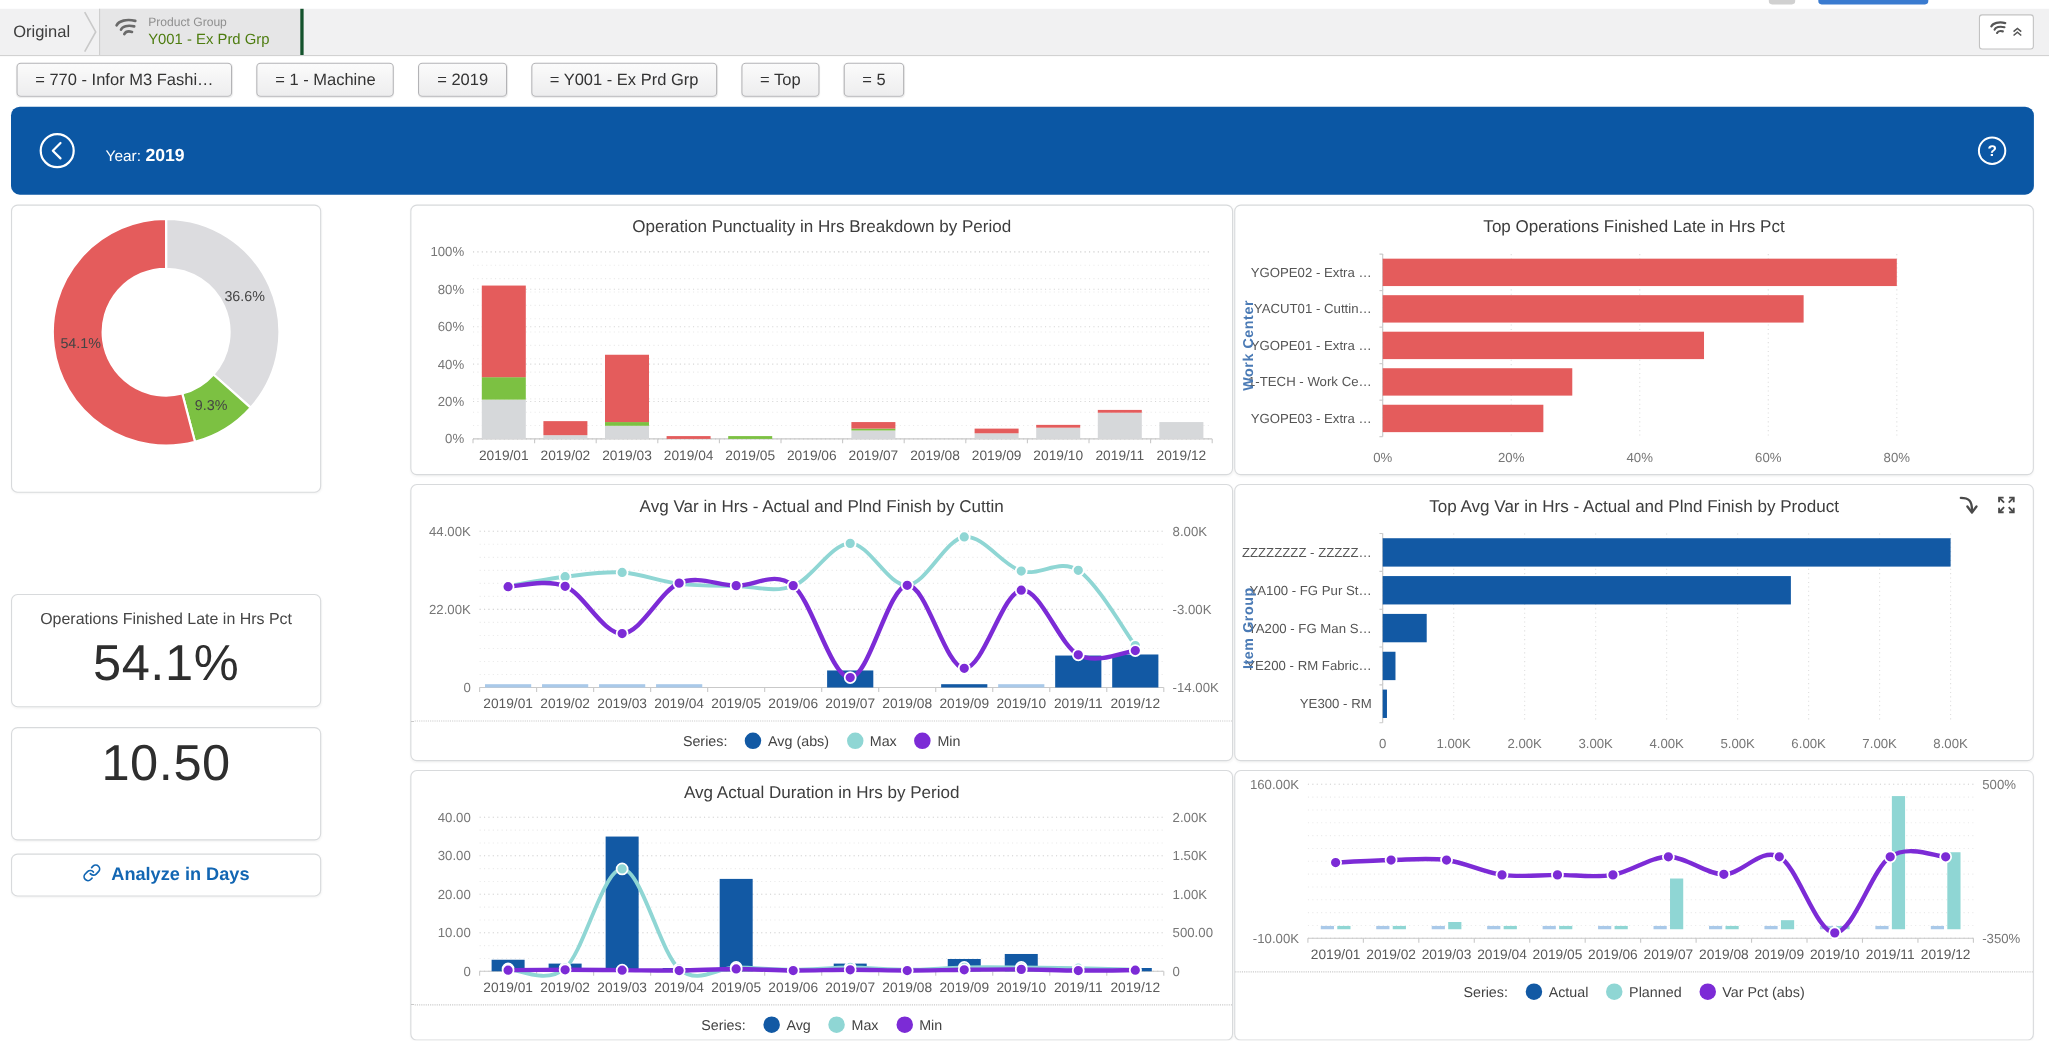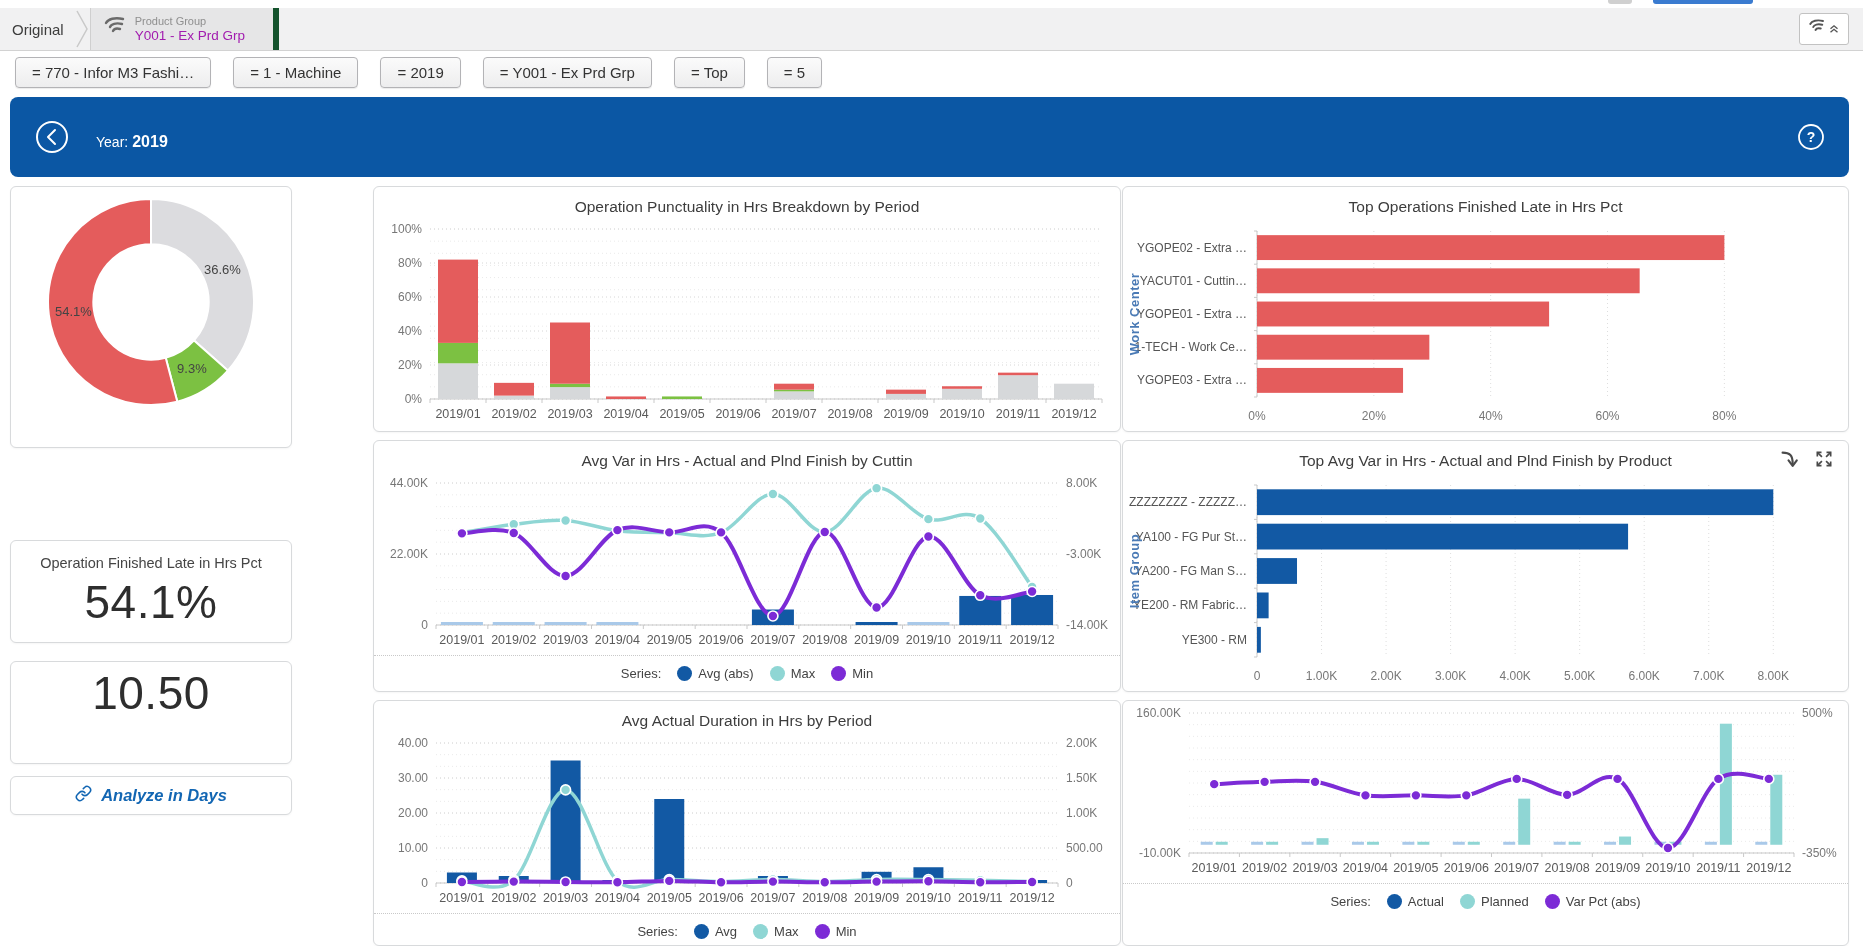--- a/index.html
+++ b/index.html
@@ -11,23 +11,23 @@
   .sliver{position:absolute;top:0;height:4px;border-radius:0 0 3px 3px}
   .sliver.gray{left:1608px;width:24px;background:#d0d0d0}
   .sliver.blue{left:1653px;width:100px;background:#3a7bd0}
 
   
   .topbar{position:absolute;top:8px;left:0;right:0;height:42px;background:#f1f1f2;
           border-bottom:1px solid #d2d2d2;display:flex;align-items:stretch}
   .tab-original{display:flex;align-items:center;padding:0 10px 0 12px;font-size:15px;color:#3d3d3d;cursor:pointer}
   .crumb-sep{display:flex;align-items:center}
   .tab-active{display:flex;align-items:center;gap:8px;background:#e6e6e7;border-left:1px solid #cfcfcf;
-              border-right:6px solid #14532d;padding:0 28px 0 12px;cursor:pointer}
+              border-right:3px solid #14532d;padding:0 28px 0 12px;cursor:pointer}
   .tab-active .grp{font-size:11px;color:#8f8f8f;line-height:1.15}
-  .tab-active .val{font-size:13.5px;color:#a21caf;line-height:1.15}
+  .tab-active .val{font-size:13.5px;color:#4d7c0f;line-height:1.15}
   .collapse-btn{margin-left:auto;align-self:center;margin-right:14px;width:48px;height:30px;background:#fff;
                 border:1px solid #c2c2c2;border-radius:3px;display:flex;align-items:center;justify-content:center;gap:1px;cursor:pointer}
 
   
   .chips{position:absolute;top:57px;left:15px;display:flex;gap:22px}
   .chip{background:linear-gradient(#fbfbfb,#ededee);border:1px solid #b3b3b6;border-radius:4px;
         padding:6px 16px;font-size:15px;color:#333;box-shadow:0 1px 1px rgba(0,0,0,.08);white-space:nowrap;cursor:pointer}
 
   
   .dash-header{position:absolute;left:10px;right:14px;top:97px;height:80px;background:#0b57a4;border-radius:8px;
@@ -44,21 +44,21 @@
   .col-left{position:absolute;left:10px;top:186px;width:282px}
   .col-mid{position:absolute;left:373px;top:186px;width:748px}
   .col-right{position:absolute;left:1122px;top:186px;width:727px}
 
   .donut-card{height:262px}
   .kpi{height:103px;text-align:center}
   .kpi1{margin-top:92px}.kpi2{margin-top:19px}.kpi3{margin-top:18px}
   .kpi .t{font-size:14.5px;color:#454545;padding-top:14px}
   .kpi .v{font-size:46px;color:#2e2e2e;margin-top:4px;letter-spacing:.5px}
   .link-card{height:39px;margin-top:12px;display:flex;align-items:center;justify-content:center;gap:9px;
-             color:#1266b3;font-size:16.5px;font-style:italic;font-weight:600;cursor:pointer}
+             color:#1266b3;font-size:16.5px;font-weight:600;cursor:pointer}
 
   .chart-card-1{height:246px}
   .chart-card-2{height:252px;margin-top:8px}
   .chart-card-3{height:246px;margin-top:8px}
   .ctitle{text-align:center;font-size:15.5px;color:#3d3d3d;padding-top:11px;height:19px}
   .chart{position:relative;overflow:hidden}
   #c-donut{height:226px}
   #c-breakdown{height:212px}
   #c-avgvar{height:184px}
   #c-avgdur{height:182px}
@@ -146,21 +146,21 @@
     <div class="chart" id="c-donut"><svg width="280" height="226">
           <path d="M140 12 A103 103 0 0 1 216.83193797869077 183.5992223457279 L183.02588526806684 153.41556451360762 A57.68000000000001 57.68000000000001 0 0 0 140 57.31999999999999 Z" fill="#dcdcdf" stroke="#fff" stroke-width="2"></path>
           <text x="211.44549746194622" y="87.01095042963858" text-anchor="middle" font-size="13" fill="#444">36.6%</text>
           <path d="M216.83193797869077 183.5992223457279 A103 103 0 0 1 166.2413847453883 214.60115323953084 L154.69517545741746 170.77664581413728 A57.68000000000001 57.68000000000001 0 0 0 183.02588526806684 153.41556451360762 Z" fill="#7cc142" stroke="#fff" stroke-width="2"></path>
           <text x="180.90118764596448" y="185.74467206563833" text-anchor="middle" font-size="13" fill="#444">9.3%</text>
           <path d="M166.2413847453883 214.60115323953084 A103 103 0 1 1 139.99999999999997 12 L140 57.31999999999999 A57.68000000000001 57.68000000000001 0 1 0 154.69517545741746 170.77664581413728 Z" fill="#e45c5c" stroke="#fff" stroke-width="2"></path>
           <text x="62.368466814545144" y="129.05502139607972" text-anchor="middle" font-size="13" fill="#444">54.1%</text>
         </svg></div>
   </div>
   <div class="card kpi kpi1">
-    <div class="t">Operation Finished Late in Hrs Pct</div>
+    <div class="t">Operations Finished Late in Hrs Pct</div>
     <div class="v">54.1%</div>
   </div>
   <div class="card kpi kpi3">
     <div class="v">10.50</div>
   </div>
   <div class="card link-card">
     <span>
       <svg width="17" height="17" viewBox="0 0 24 24" fill="none" stroke="#1266b3" stroke-width="2.2" stroke-linecap="round">
         <path d="M10 13a5 5 0 0 0 7.54.54l3-3a5 5 0 0 0-7.07-7.07l-1.72 1.71"></path>
         <path d="M14 11a5 5 0 0 0-7.54-.54l-3 3a5 5 0 0 0 7.07 7.07l1.71-1.71"></path>

